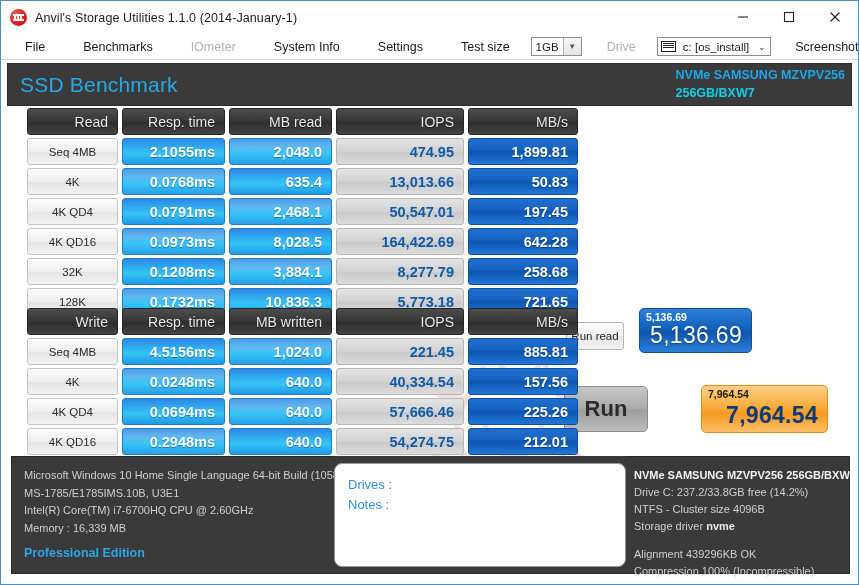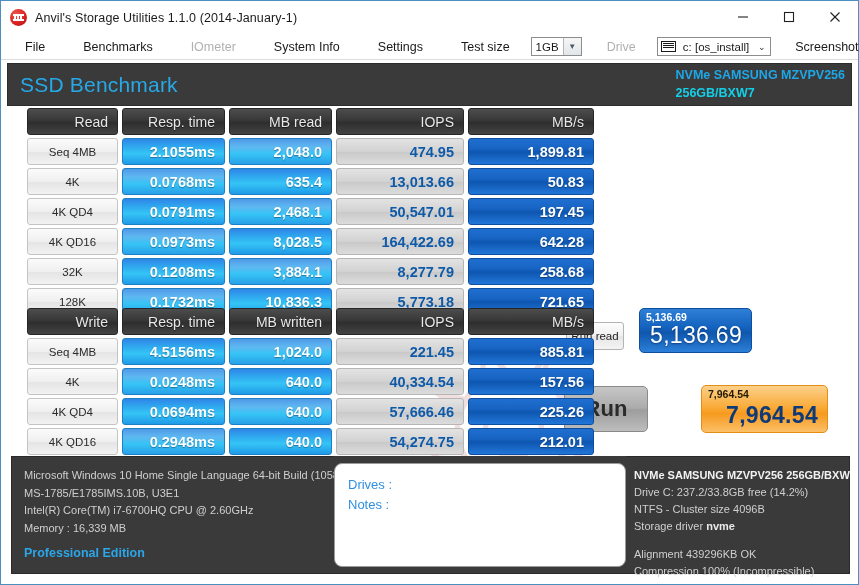--- a/index.html
+++ b/index.html
@@ -206,21 +206,21 @@
     padding-right: 9px;
     border-radius: 3px;
     position: relative;
     z-index: 2;
   }
   
   .c-label { width: 91px; margin-right: 4px; }
   .c-resp  { width: 103px; margin-right: 4px; }
   .c-mb    { width: 103px; margin-right: 4px; }
   .c-iops  { width: 128px; margin-right: 4px; }
-  .c-mbs   { width: 126px; }
+  .c-mbs   { width: 110px; }
 
   
   .hrow .cell {
     background: linear-gradient(#4d4d4d, #383838 45%, #2e2e2e 55%, #444444);
     color: #e8e8e8;
     font-size: 14px;
     font-weight: normal;
     border: 1px solid #262626;
     text-shadow: 0 1px 1px rgba(0,0,0,.6);
   }

